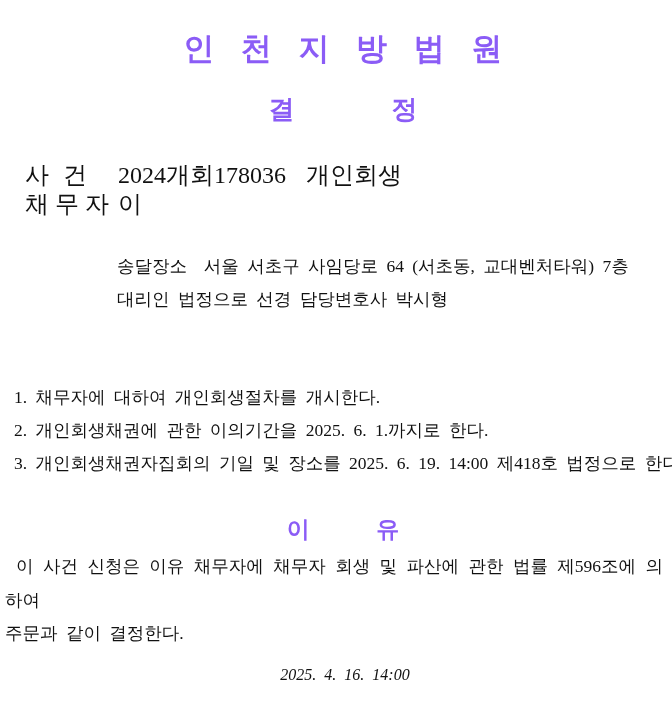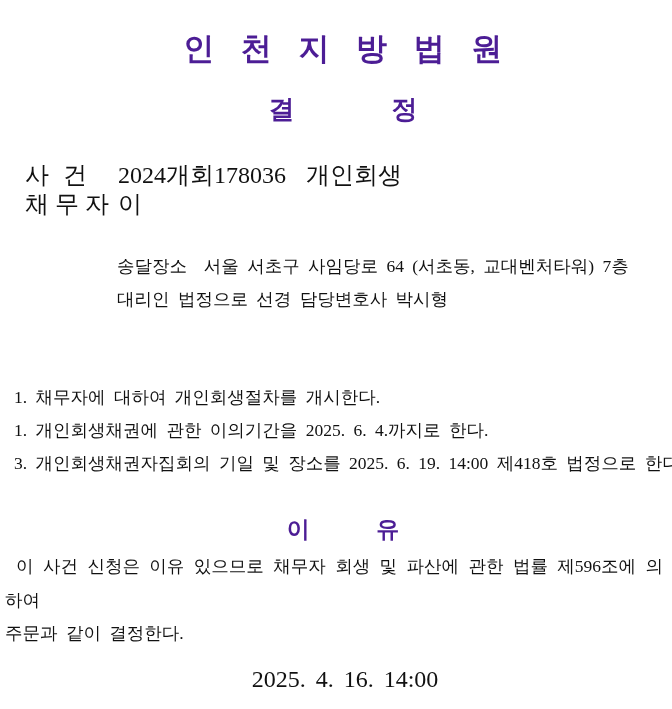--- a/index.html
+++ b/index.html
@@ -14,21 +14,21 @@
   }
   .heading {
     position: absolute;
     left: 14px;
     right: 0;
     text-align: center;
     font-family: "Liberation Sans", "DejaVu Sans", sans-serif;
     font-weight: 700;
     line-height: 1.05;
     white-space: pre;
-    color: #4c1d95;
+    color: #8b5cf6;
   }
   .title   { top: 33px;  font-size: 31px; word-spacing: 17px; letter-spacing: 0.5px; }
   .doctype { top: 96px; font-size: 26px; word-spacing: 90px; }
   .sub     { font-size: 23px; word-spacing: 60px; }
 
   .kv-row {
     position: absolute;
     left: 25px;
     font-size: 24px;
     line-height: 1.1;
@@ -76,22 +76,23 @@
     text-align: justify;
     text-align-last: justify;
     text-indent: 11px;
   }
   .date-line {
     position: absolute;
     top: 666px;
     left: 18px;
     right: 0;
     text-align: center;
-    font-size: 24px;
+    font-size: 16px;
     word-spacing: 4px;
+    font-style: italic;
   }
 </style>
 </head>
 <body>
 
 <div class="page">
 
   <div class="heading title">인 천 지 방 법 원</div>
 
   <div class="heading doctype">결 정</div>
@@ -104,26 +105,26 @@
     <span class="kv-label">채 무 자</span><span class="kv-value">이</span>
   </div>
 
   <div class="addr-line" style="top:257px">송달장소  서울 서초구 사임당로 64 (서초동, 교대벤처타워) 7층</div>
 
   <div class="addr-line" style="top:290px">대리인 법정으로 선경 담당변호사 박시형</div>
 
 
   <div class="body-line" style="top:388px">1. 채무자에 대하여 개인회생절차를 개시한다.</div>
 
-  <div class="body-line" style="top:421px">1. 개인회생채권에 관한 이의기간을 2025. 6. 4.까지로 한다.</div>
+  <div class="body-line" style="top:421px">2. 개인회생채권에 관한 이의기간을 2025. 6. 1.까지로 한다.</div>
 
   <div class="body-line" style="top:454px">3. 개인회생채권자집회의 기일 및 장소를 2025. 6. 19. 14:00 제418호 법정으로 한다.</div>
 
   <div class="heading sub" style="top:517px">이 유</div>
 
   <div class="reason">
-    <div class="reason-line first">이 사건 신청은 이유 있으므로 채무자 회생 및 파산에 관한 법률 제596조에 의하여</div>
+    <div class="reason-line first">이 사건 신청은 이유 채무자에 채무자 회생 및 파산에 관한 법률 제596조에 의하여</div>
     <div class="reason-line">주문과 같이 결정한다.</div>
   </div>
 
   <div class="date-line">2025. 4. 16. 14:00</div>
 
 </div>
 
 </body></html>

